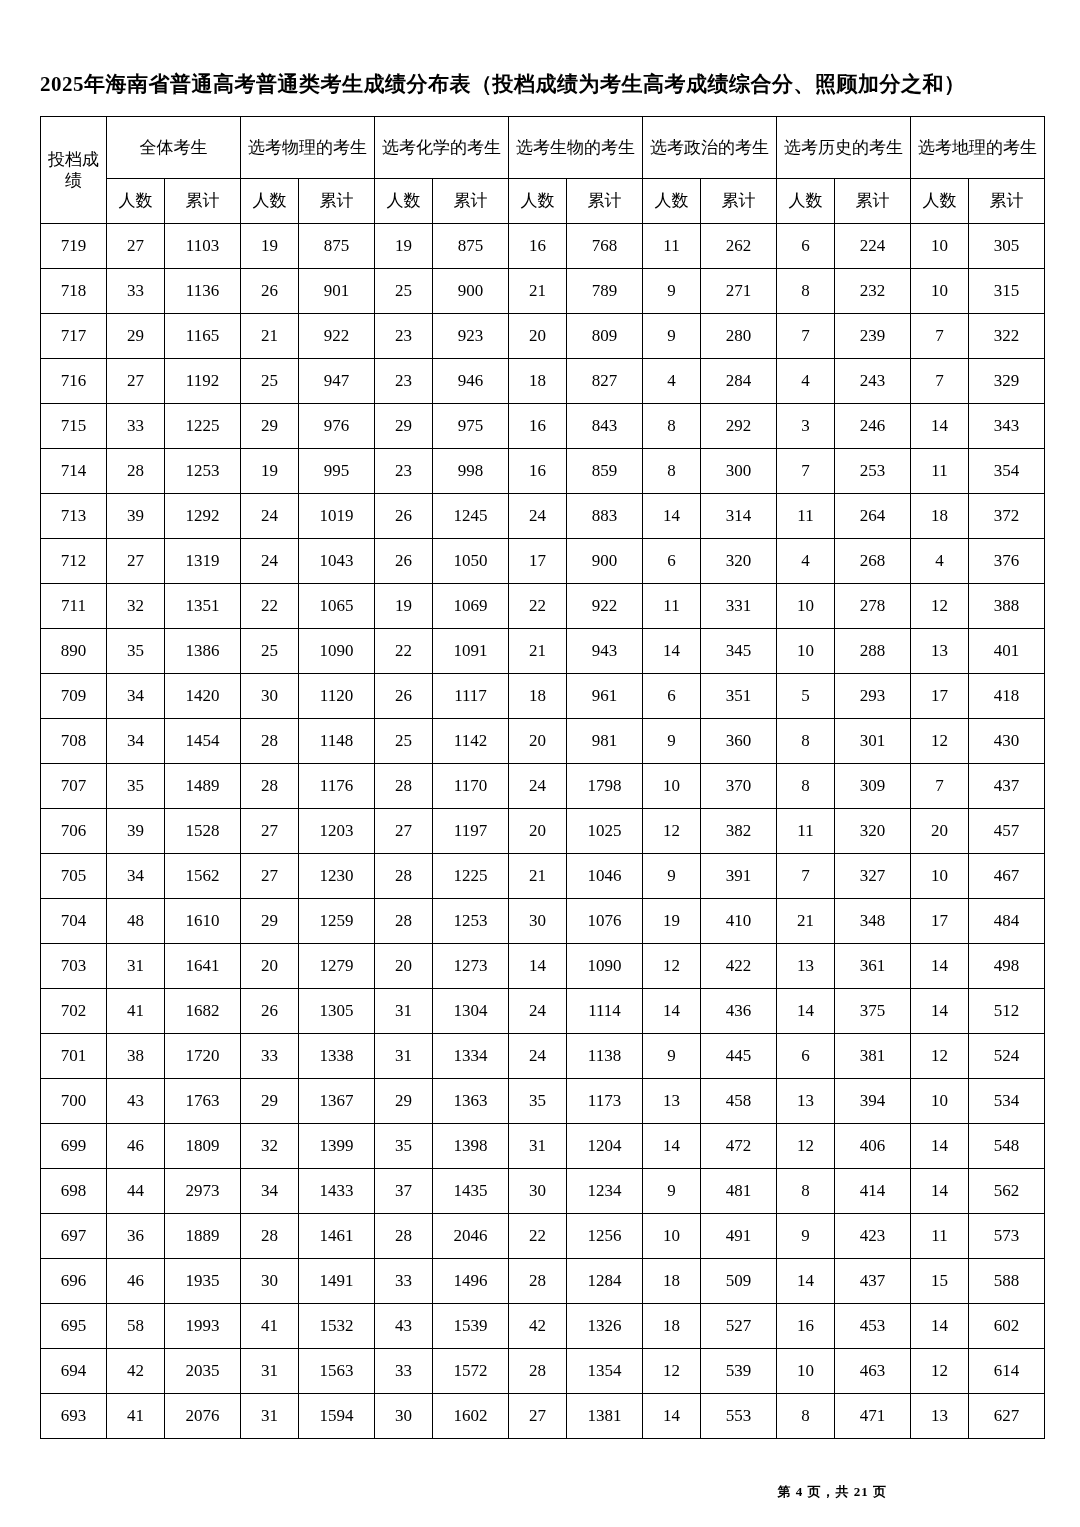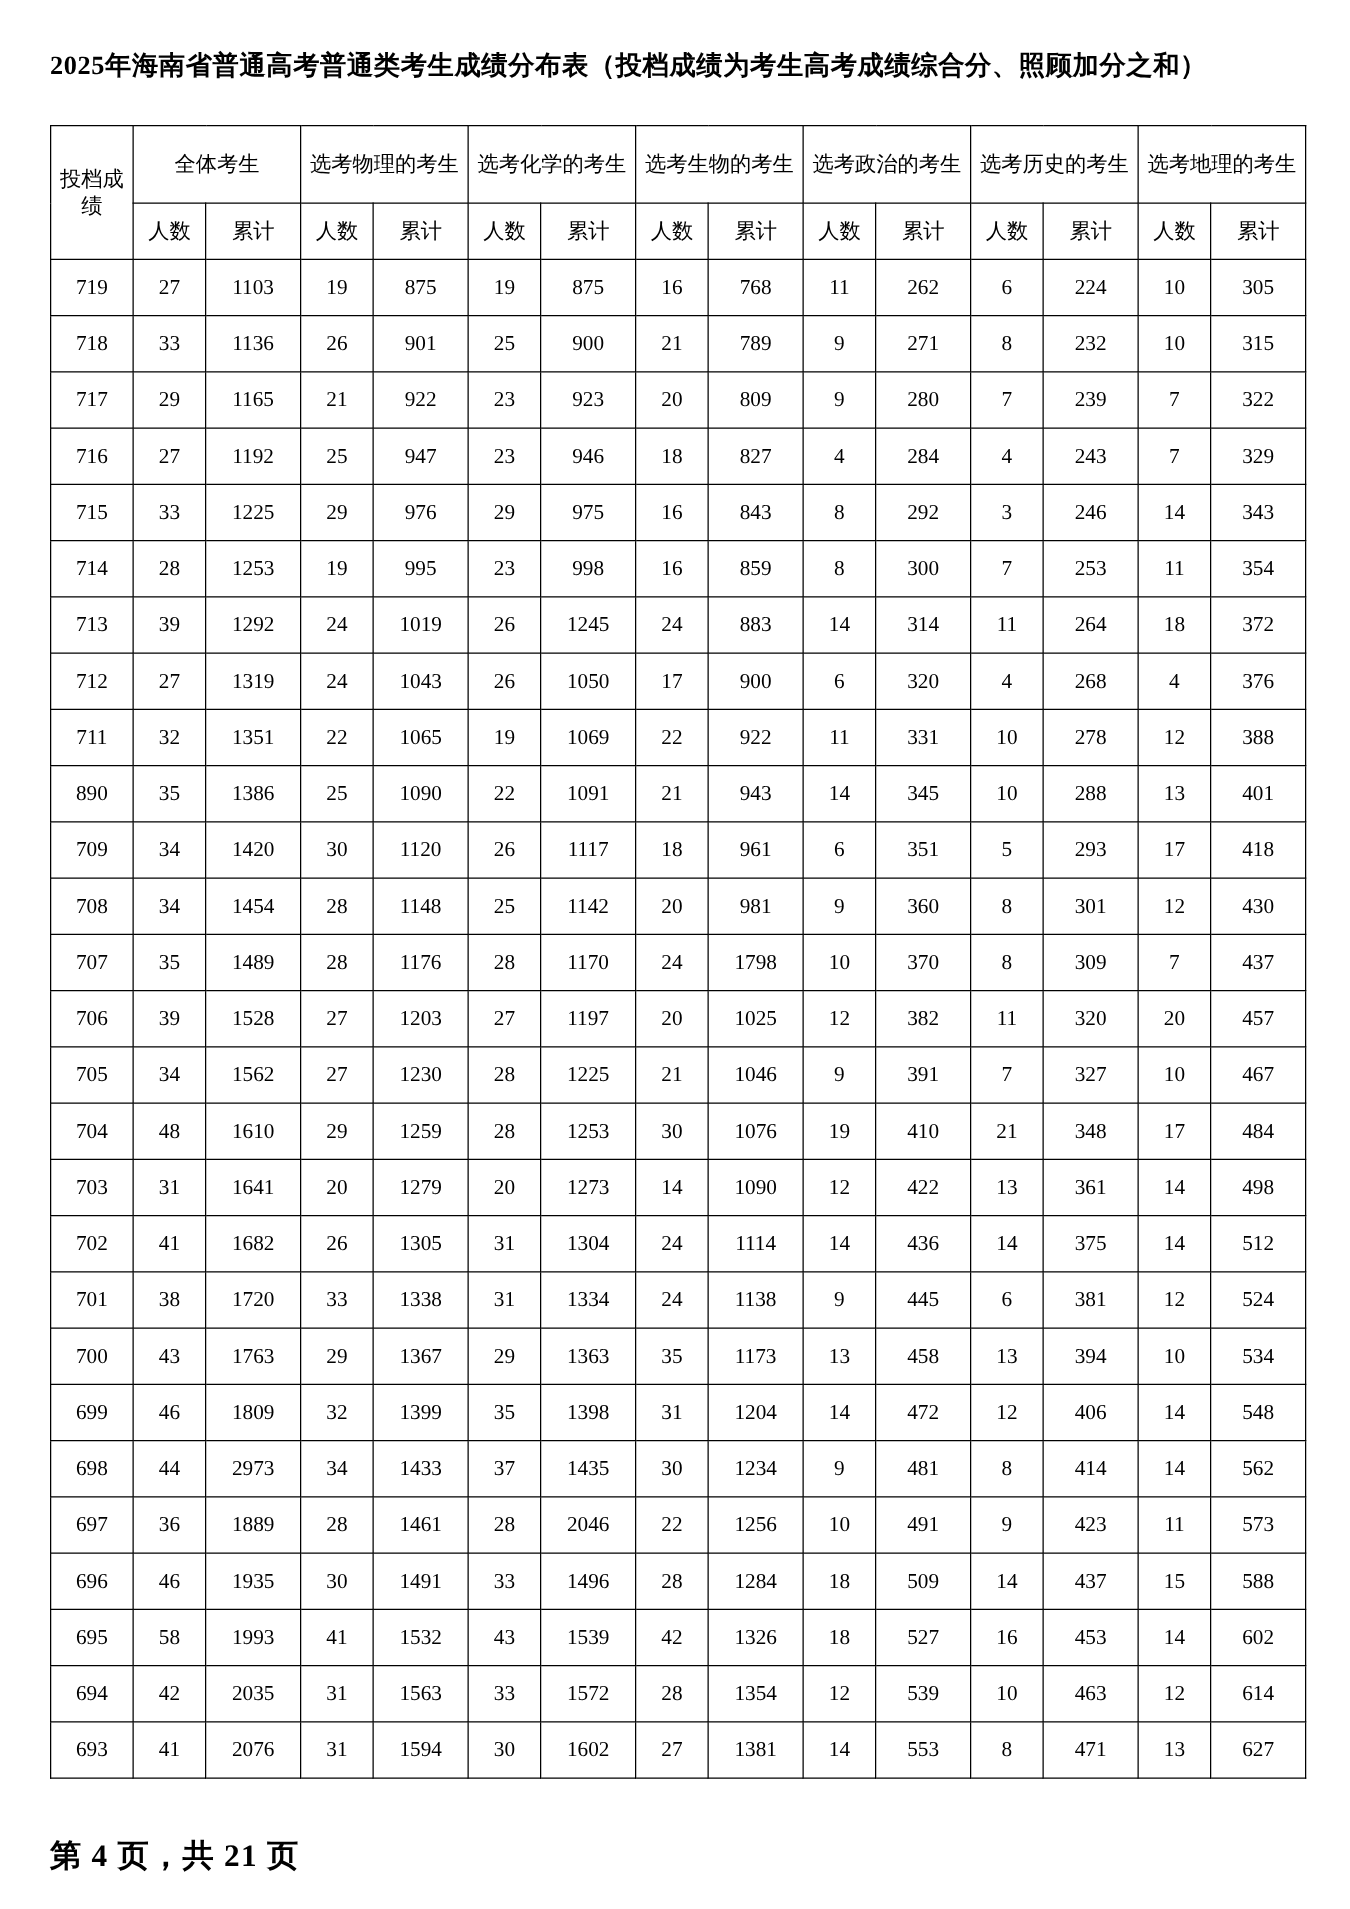--- a/index.html
+++ b/index.html
@@ -11,36 +11,36 @@
     width: 1080px;
     height: 1527px;
     font-family: "Liberation Serif", "DejaVu Serif", serif;
     color: #000000;
     position: relative;
   }
   .page {
     width: 927px;
     height: 1527px;
     box-sizing: border-box;
-    padding: 28px 40px 20px 40px;
+    padding: 60px 40px 20px 40px;
     display: flex;
     flex-direction: column;
   }
   .doc-title {
     text-align: center;
     font-size: 21px;
     font-weight: bold;
     letter-spacing: 0.5px;
     margin: 10px 0 18px 0;
     white-space: nowrap;
   }
   table.score-table {
     border-collapse: collapse;
     width: 960px;
-    margin: 16px auto;
+    margin: 0 auto;
     table-layout: fixed;
   }
   table.score-table th,
   table.score-table td {
     border: 1px solid #000000;
     text-align: center;
     vertical-align: middle;
     font-size: 17px;
     padding: 0;
     height: 44px;
@@ -61,22 +61,22 @@
     width: 66px;
   }
   col.c-score { width: 66px; }
   col.c-num { width: 58px; }
   col.c-cum { width: 76px; }
   td.score-col {
     font-size: 17px;
   }
   .footer {
     margin-top: auto;
-    text-align: left;
-    font-size: 25px;
+    text-align: right;
+    font-size: 13px;
     font-weight: bold;
     padding-top: 14px;
     padding-bottom: 6px;
     letter-spacing: 1px;
   }
 </style>
 </head>
 <body>
 
 <div class="page">

